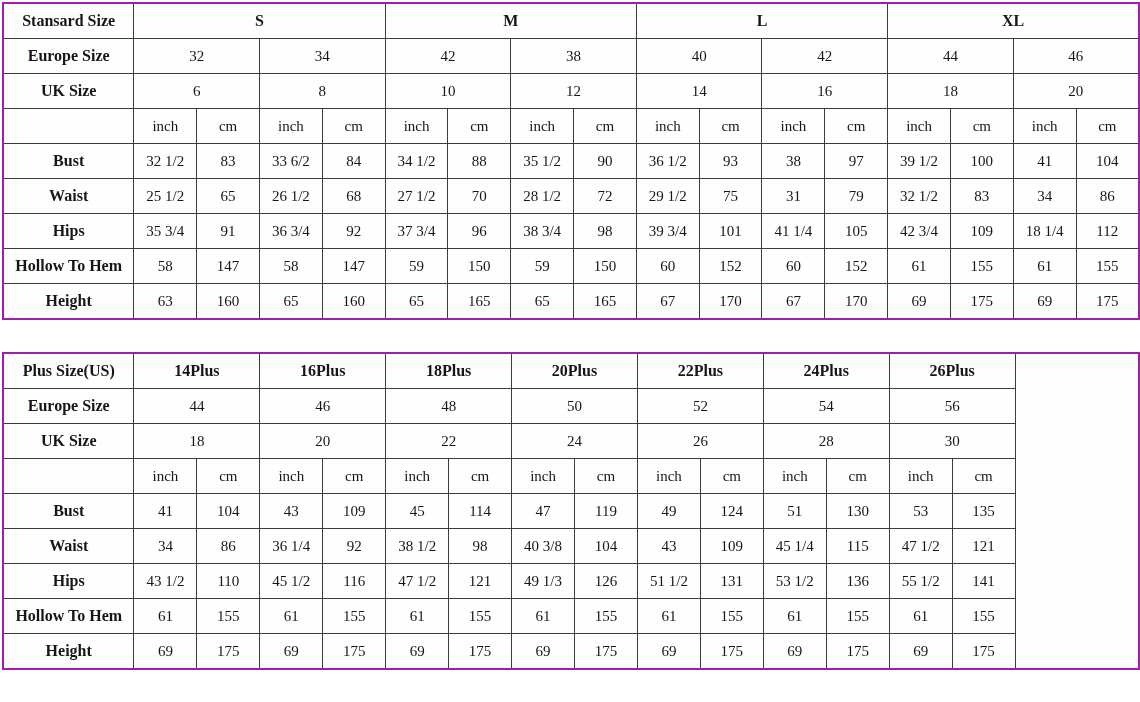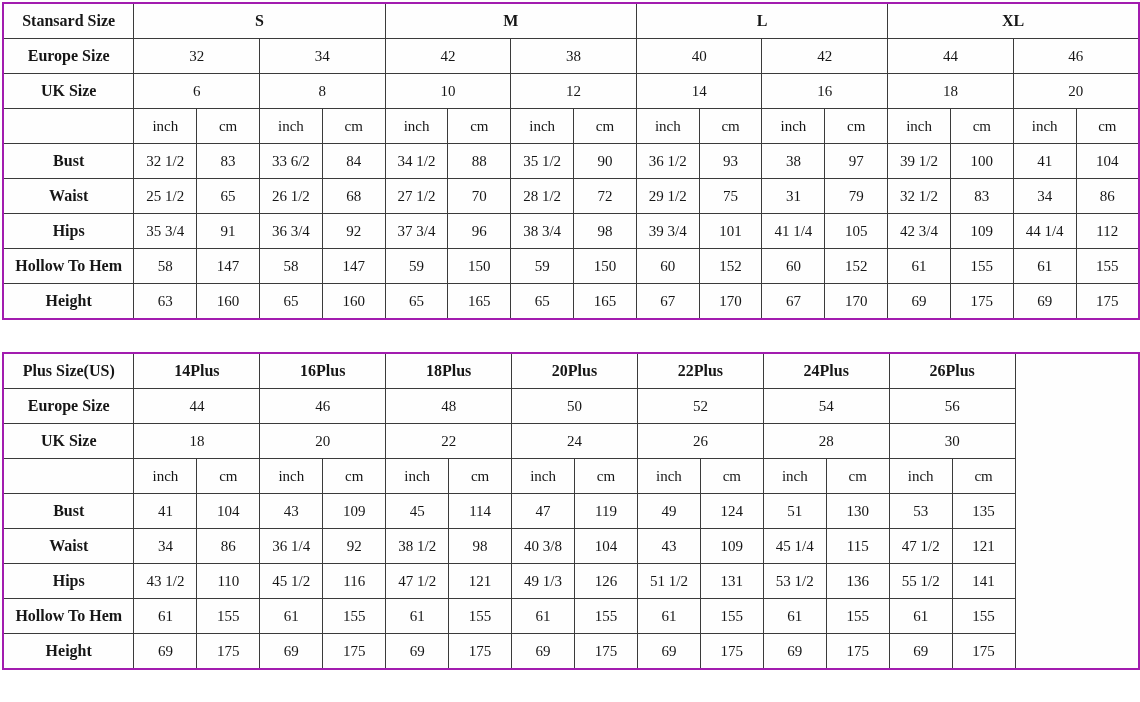--- a/index.html
+++ b/index.html
@@ -141,21 +141,21 @@
           <td>37 3/4</td>
           <td>96</td>
           <td>38 3/4</td>
           <td>98</td>
           <td>39 3/4</td>
           <td>101</td>
           <td>41 1/4</td>
           <td>105</td>
           <td>42 3/4</td>
           <td>109</td>
-          <td>44 1/4</td>
+          <td>18 1/4</td>
           <td>112</td>
         </tr>
         <tr>
           <td class="b">Hollow To Hem</td>
           <td>58</td>
           <td>147</td>
           <td>58</td>
           <td>147</td>
           <td>59</td>
           <td>150</td>

